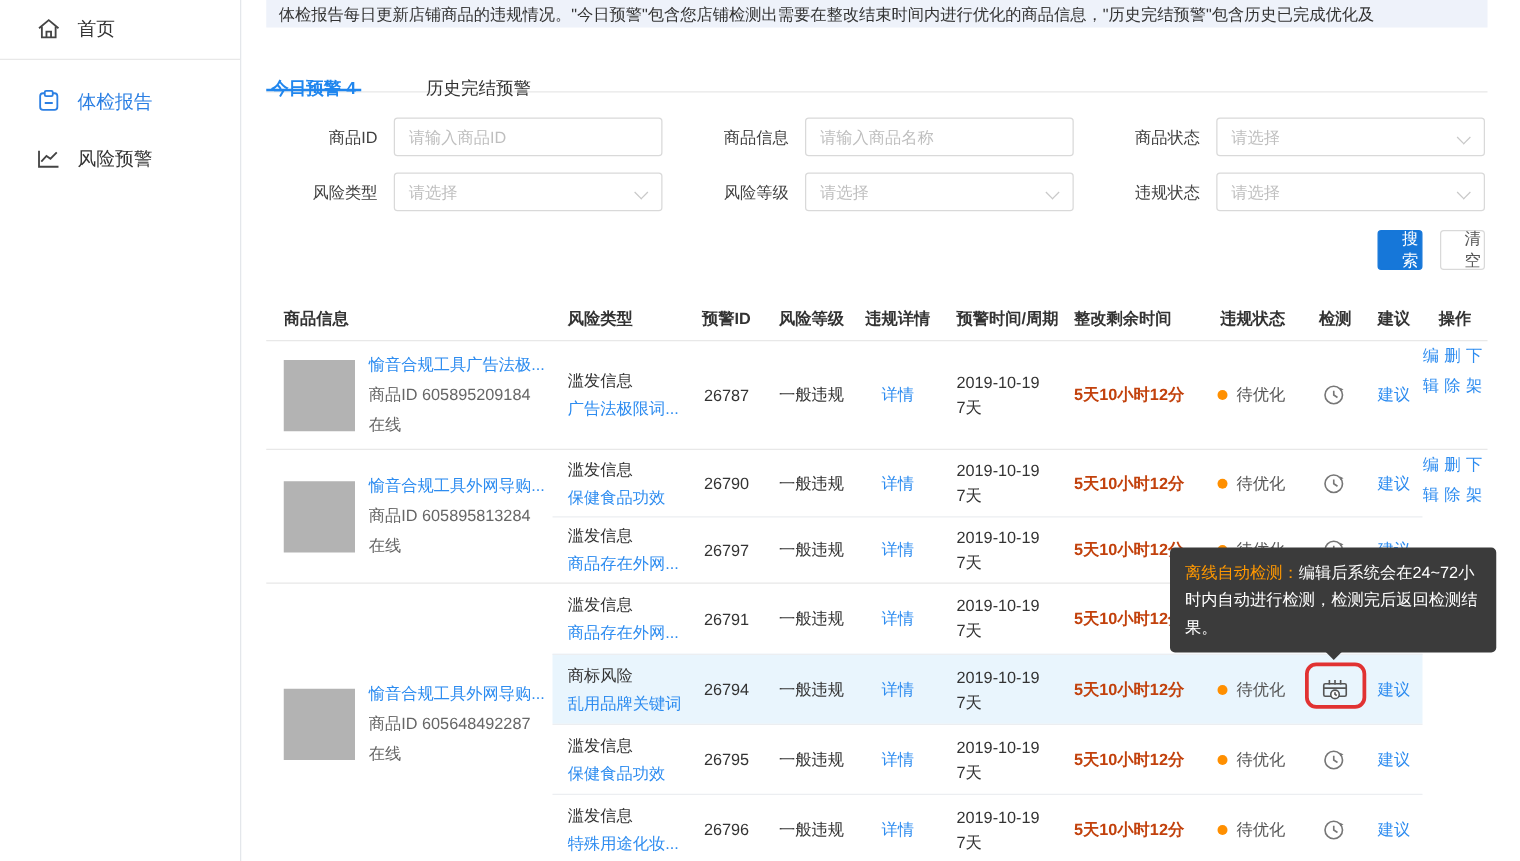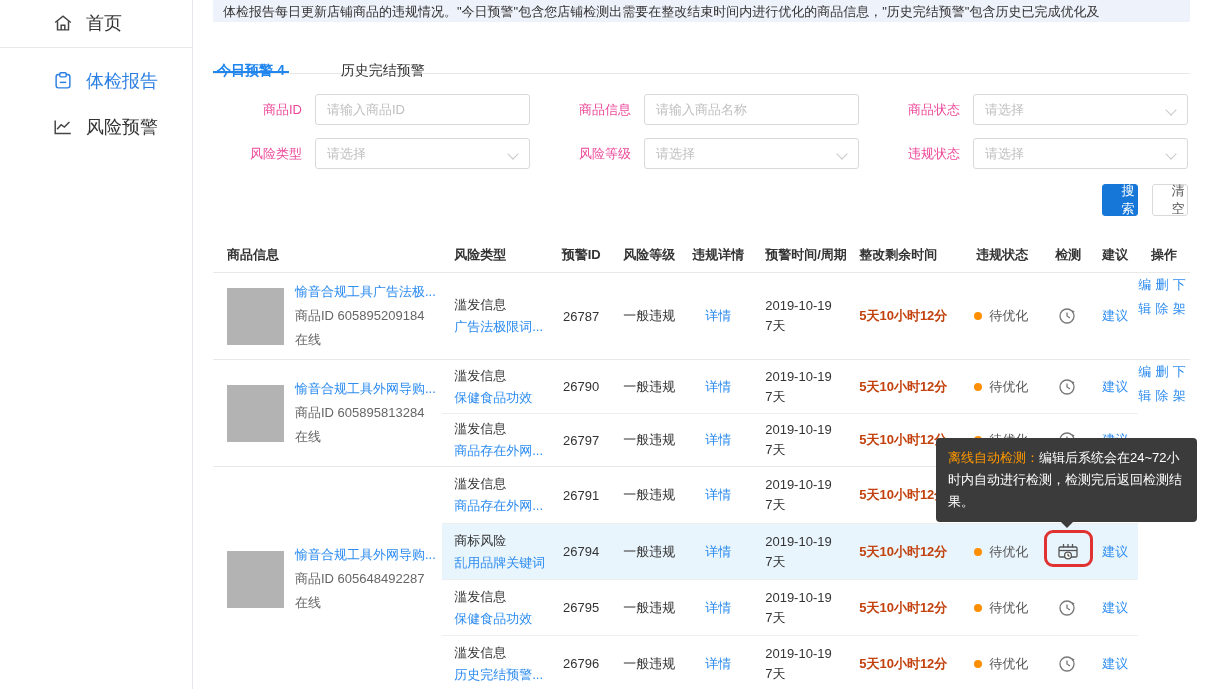--- a/index.html
+++ b/index.html
@@ -4,21 +4,21 @@
 <style>
   * { margin:0; padding:0; box-sizing:border-box; }
   html,body { width:1216px; height:689px; background:#fff; overflow:hidden;
     font-family:"Liberation Sans","DejaVu Sans",sans-serif; color:#333; font-size:13px; }
   .page { position:relative; width:1216px; height:689px; }
 
   
   .sidebar { position:absolute; left:0; top:0; width:193px; height:689px;
     background:#fff; border-right:1px solid #e4e7eb; }
   .side-item { display:flex; align-items:center; gap:12px; padding:0 0 0 28px;
-    height:46px; font-size:18px; color:#333; cursor:pointer;margin-left:24px; }
+    height:46px; font-size:15px; color:#333; cursor:pointer; }
   .side-item svg { flex:0 0 auto; }
   .side-divider { border-top:1px solid #e8e8e8; margin:1px 0 10px 0; }
   .side-item.active { color:#2b7fe3; }
 
   
   .main { position:absolute; left:213px; top:0; width:977px; height:689px; }
 
   .banner { height:22px; line-height:24px; background:#eef2fa; color:#333;
     font-size:13px; padding:0 10px; white-space:nowrap; overflow:hidden; }
 
@@ -26,21 +26,21 @@
   .tab { position:relative; margin-right:48px; padding:0 4px; font-size:14px;
     line-height:30px; color:#333; cursor:pointer;margin-top:20px; }
   .tab.active { color:#2086ee; font-weight:bold; }
   .tab.active .underline { position:absolute; left:0; right:0; bottom:0; height:2px; background:#2086ee; }
   .tab .count { margin-left:4px; }
 
   
   .filters { padding:20px 0 0 25px; display:flex; flex-direction:column; gap:13px; }
   .filter-row { display:flex; justify-content:space-between; padding-right:2px; }
   .field { display:flex; align-items:center; }
-  .field .lbl { width:64px; text-align:right; margin-right:13px; color:#ec4899; }
+  .field .lbl { width:64px; text-align:right; margin-right:13px; color:#404040; }
   .ctrl { width:215px; height:31px; border:1px solid #d9d9d9; border-radius:3px;
     background:#fff; display:flex; align-items:center; padding:0 11px; position:relative; }
   .ctrl input { border:none; outline:none; width:100%; font-size:13px;
     font-family:inherit; color:#333; background:transparent; }
   .ctrl input::placeholder { color:#bfbfbf; }
   .ctrl .ph { color:#bfbfbf; }
   .ctrl .chev { position:absolute; right:12px; top:11px; width:8px; height:8px;
     border-right:1.5px solid #c9c9c9; border-bottom:1.5px solid #c9c9c9;
     transform:rotate(45deg); }
 
@@ -453,21 +453,21 @@
               </svg>
             </div>
             <div class="cell c">
                 <span class="link">建议</span>
               </div>
           </div>
 
           <div class="subrow grid-mid" style="min-height:56px">
             <div class="cell risk-cell">
               <span>滥发信息</span>
-              <span class="risk-link">历史完结预警...</span>
+              <span class="risk-link">特殊用途化妆...</span>
             </div>
             <div class="cell c">26796</div>
             <div class="cell c">一般违规</div>
             <div class="cell c">
                 <span class="link">详情</span>
               </div>
             <div class="cell date-cell">
               <span>2019-10-19</span>
               <span>7天</span>
             </div>

